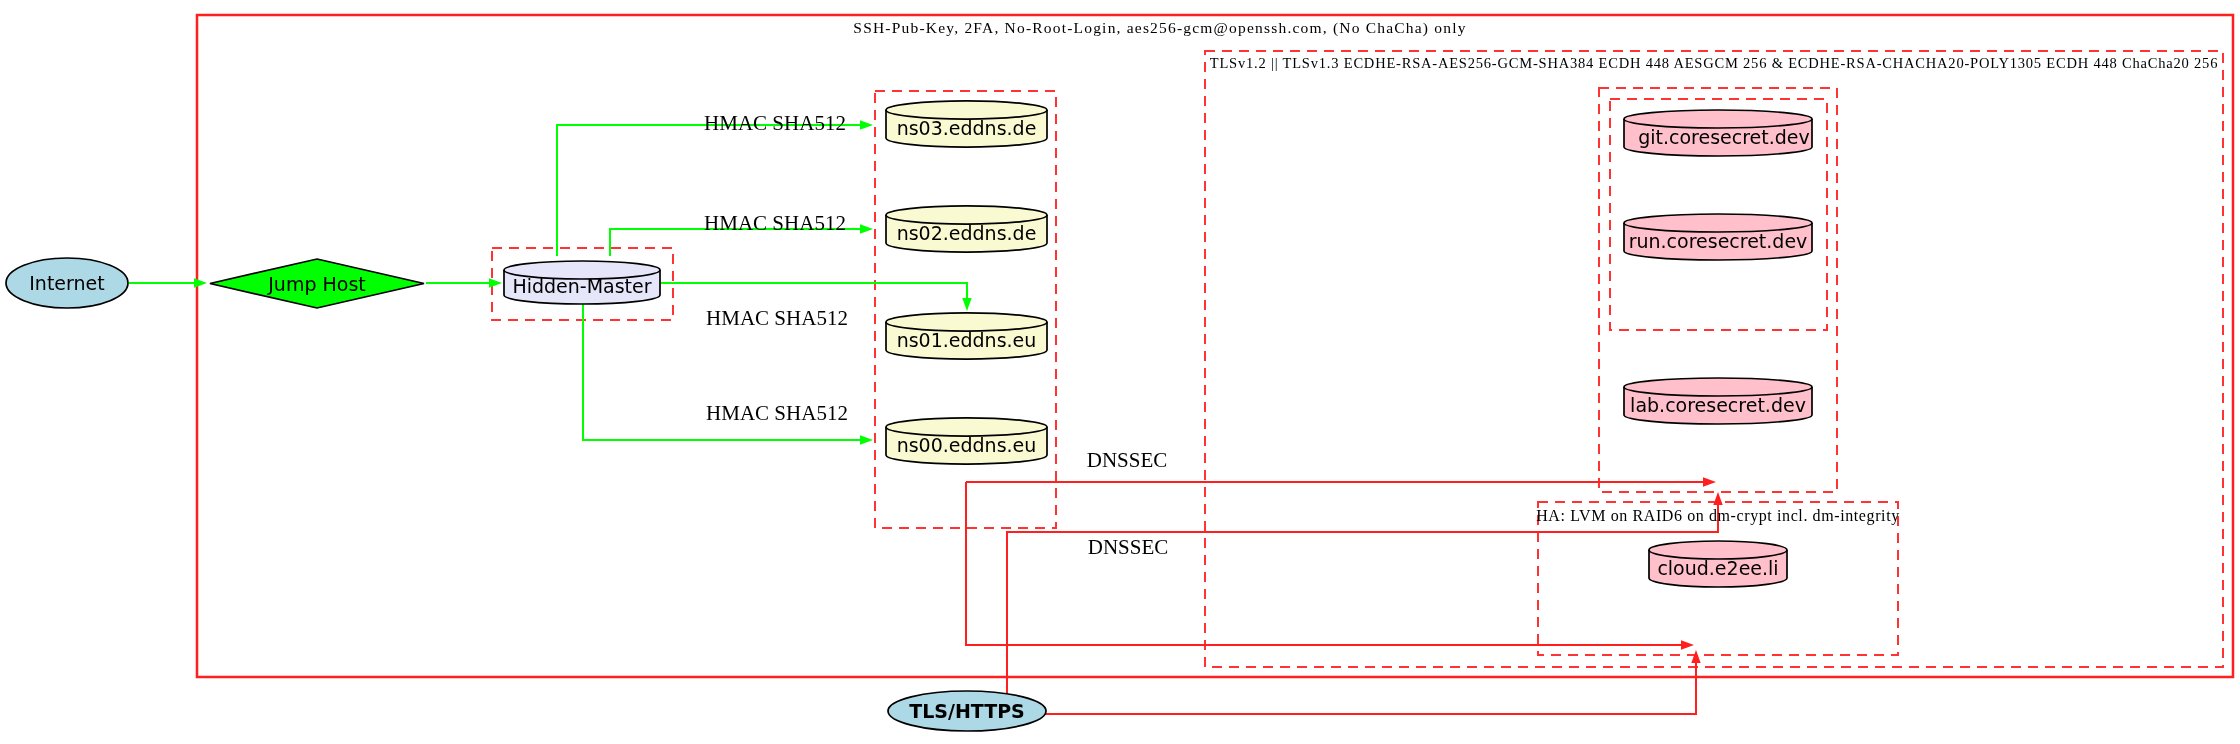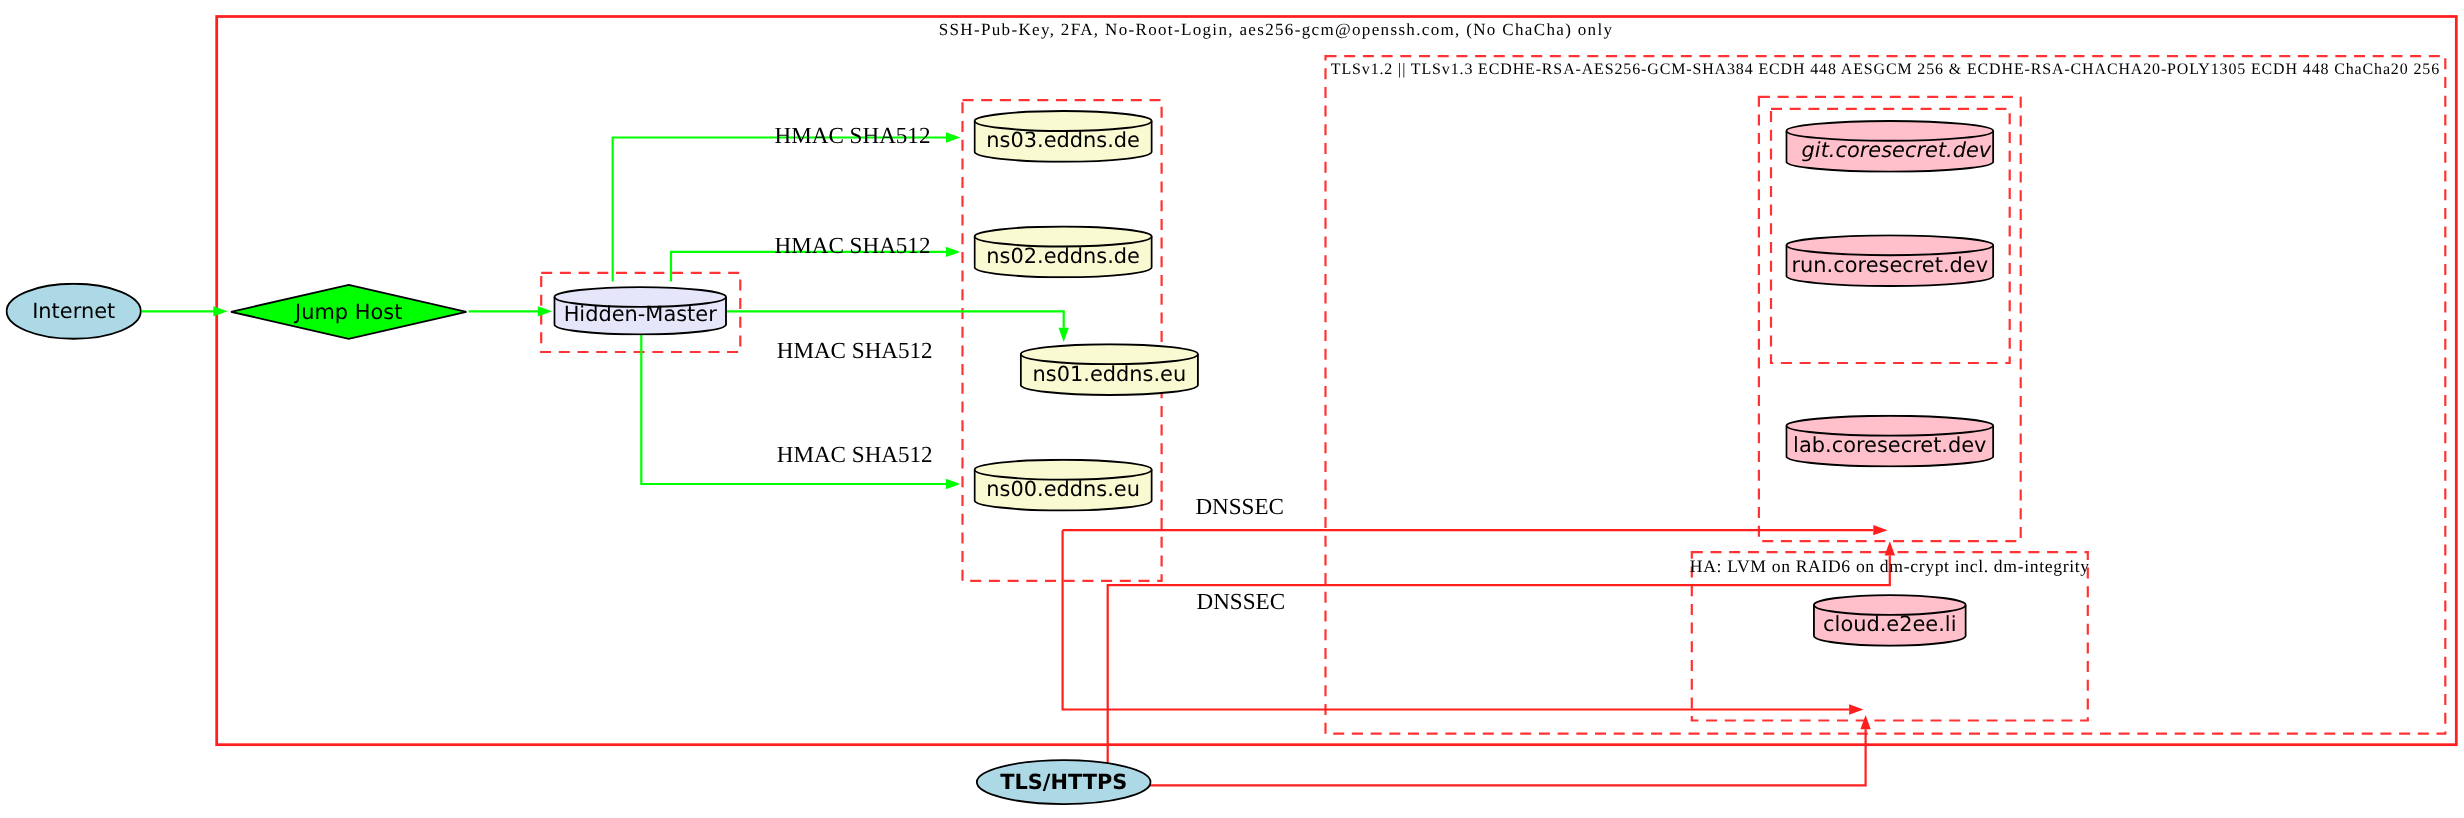--- a/index.html
+++ b/index.html
@@ -108,37 +108,37 @@
   </div>
 
   <div class="node cyl" style="left:885px;top:205px;width:163px;height:48px;">
     <svg width="163" height="48">
       <path d="M1 10 A80 9 0 0 1 162 10 L162 38 A80 9 0 0 1 1 38 Z" fill="#fafad2" stroke="#000" stroke-width="1.7"></path>
       <path d="M1 10 A80 9 0 0 0 162 10" fill="none" stroke="#000" stroke-width="1.7"></path>
     </svg>
     <div class="lbl">ns02.eddns.de</div>
   </div>
 
-  <div class="node cyl" style="left:885px;top:312px;width:163px;height:48px;margin-left:42px;">
+  <div class="node cyl" style="left:885px;top:312px;width:163px;height:48px;">
     <svg width="163" height="48">
       <path d="M1 10 A80 9 0 0 1 162 10 L162 38 A80 9 0 0 1 1 38 Z" fill="#fafad2" stroke="#000" stroke-width="1.7"></path>
       <path d="M1 10 A80 9 0 0 0 162 10" fill="none" stroke="#000" stroke-width="1.7"></path>
     </svg>
     <div class="lbl">ns01.eddns.eu</div>
   </div>
 
   <div class="node cyl" style="left:885px;top:417px;width:163px;height:48px;">
     <svg width="163" height="48">
       <path d="M1 10 A80 9 0 0 1 162 10 L162 38 A80 9 0 0 1 1 38 Z" fill="#fafad2" stroke="#000" stroke-width="1.7"></path>
       <path d="M1 10 A80 9 0 0 0 162 10" fill="none" stroke="#000" stroke-width="1.7"></path>
     </svg>
     <div class="lbl">ns00.eddns.eu</div>
   </div>
 
-  <div class="node cyl" style="left:1623px;top:109px;width:202px;height:48px;font-style:italic;">
+  <div class="node cyl" style="left:1623px;top:109px;width:202px;height:48px;">
     <svg width="190" height="48">
       <path d="M1 10 A94 9 0 0 1 189 10 L189 38 A94 9 0 0 1 1 38 Z" fill="#ffc0cb" stroke="#000" stroke-width="1.7"></path>
       <path d="M1 10 A94 9 0 0 0 189 10" fill="none" stroke="#000" stroke-width="1.7"></path>
     </svg>
     <div class="lbl">git.coresecret.dev</div>
   </div>
 
   <div class="node cyl" style="left:1623px;top:213px;width:190px;height:48px;">
     <svg width="190" height="48">
       <path d="M1 10 A94 9 0 0 1 189 10 L189 38 A94 9 0 0 1 1 38 Z" fill="#ffc0cb" stroke="#000" stroke-width="1.7"></path>

